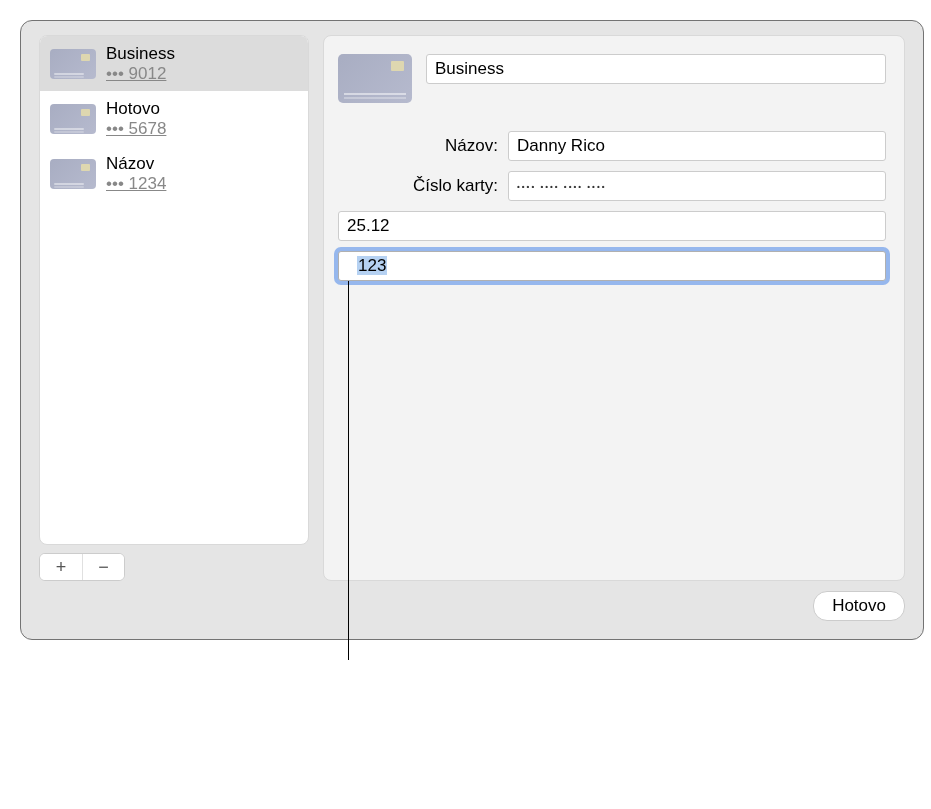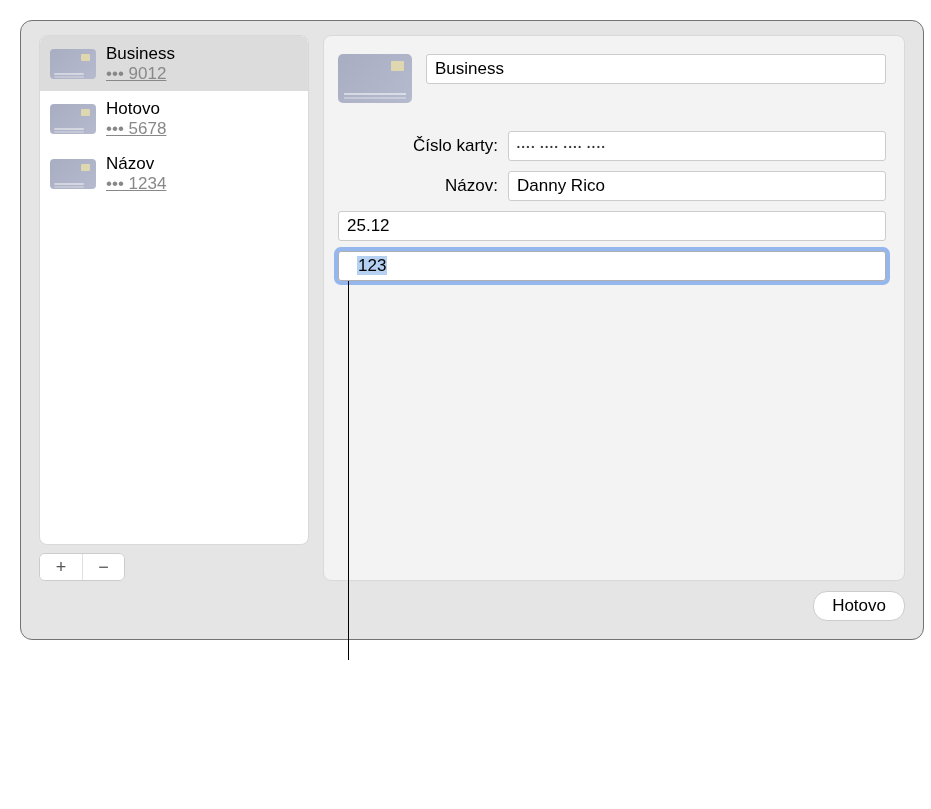--- a/index.html
+++ b/index.html
@@ -248,27 +248,27 @@
     <div class="detail">
 
       <div class="detail-header">
         <div class="big-thumb"></div>
         <input class="desc-input" value="Business" style="">
       </div>
 
       <div class="form-rows">
 
         <div class="form-row">
+          <div class="form-label">Názov:</div>
+          <input class="form-field" value="Danny Rico" style="">
+        </div>
+
+        <div class="form-row">
           <div class="form-label">Číslo karty:</div>
           <div class="form-field masked">•••• •••• •••• ••••</div>
-        </div>
-
-        <div class="form-row">
-          <div class="form-label">Názov:</div>
-          <input class="form-field" value="Danny Rico" style="">
         </div>
 
         <div class="form-row">
           <input class="form-field" value="25.12" style="">
         </div>
 
         <div class="form-row">
           <div class="field-focused-wrap">
             <div class="form-field focused"><span class="selection">123</span></div>
             <div class="caret-line"></div>

